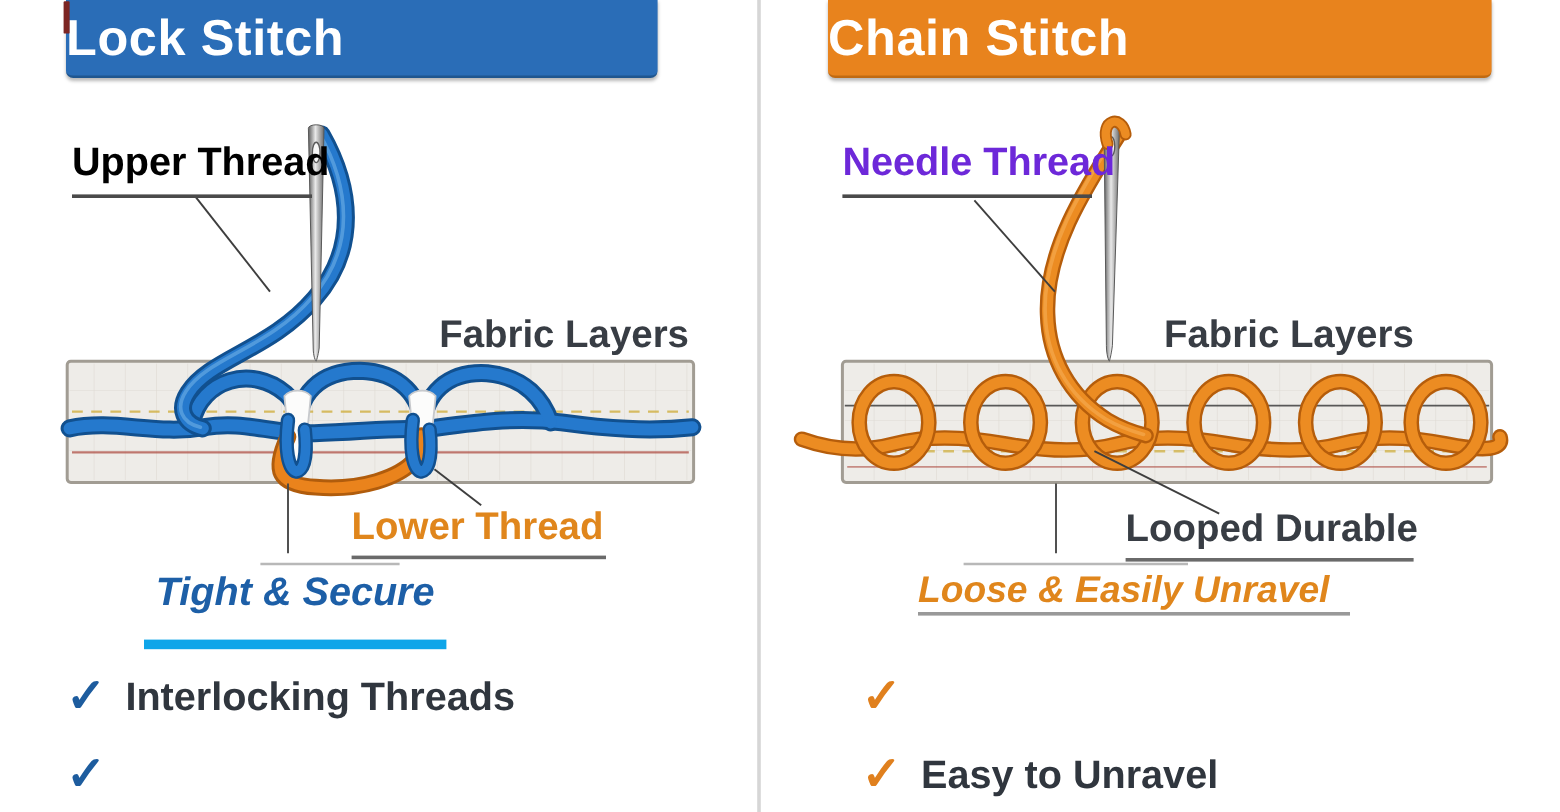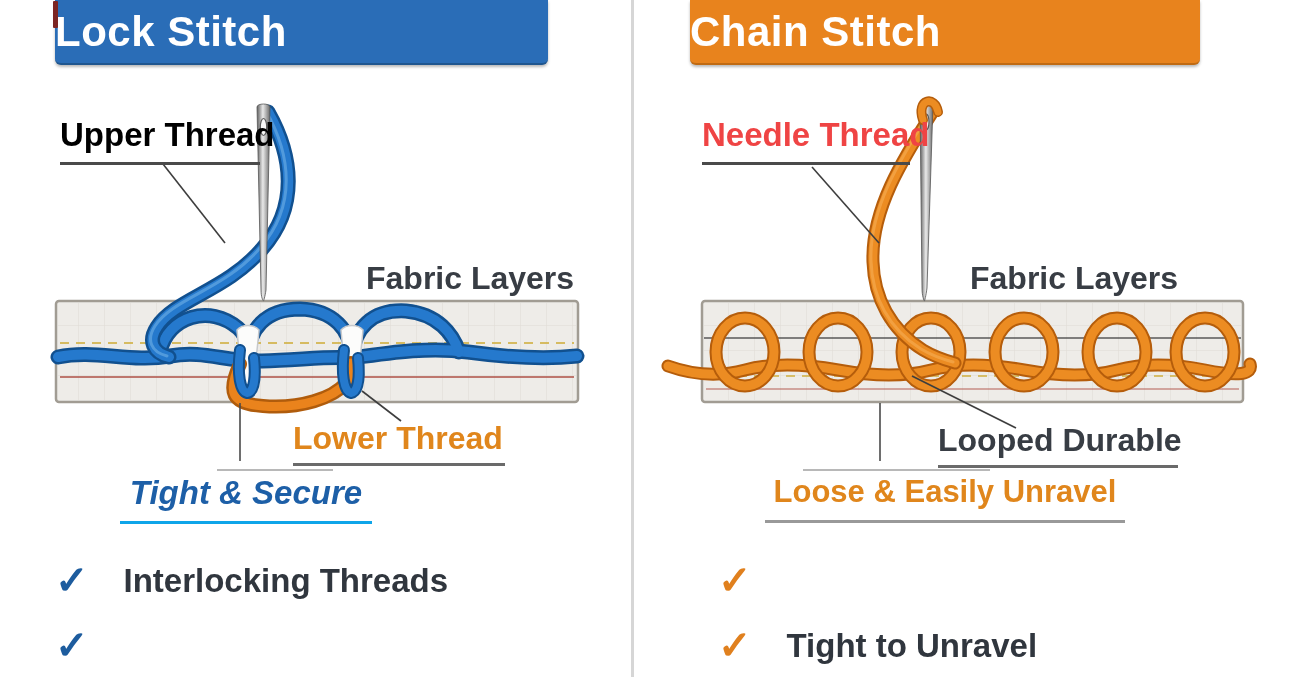--- a/index.html
+++ b/index.html
@@ -7,35 +7,35 @@
     position:relative;width:1300px;height:677px;overflow:hidden;background:#ffffff;
     font-family:"Liberation Sans", sans-serif;
   }
   .divider{position:absolute;left:631px;top:0;width:3px;height:677px;background:#d6d6d6;}
   .banner{
     position:absolute;top:0;height:63px;display:flex;align-items:center;justify-content:flex-start;
     color:#ffffff;font-size:42px;font-weight:bold;letter-spacing:0.5px;
     border-radius:0 0 6px 6px;box-shadow:0 2px 3px rgba(0,0,0,0.28);
   }
   .banner-blue{left:55px;width:493px;background:#2a6db7;border-bottom:2px solid #1f568f;}
-  .banner-orange{left:690px;width:510px;background:#e8831d;border-bottom:2px solid #c06a12;}
+  .banner-orange{left:690px;width:553px;background:#e8831d;border-bottom:2px solid #c06a12;}
   .red-sliver{position:absolute;left:53px;top:1px;width:5px;height:27px;background:#7c2523;border-radius:1px;}
   .dlayer{position:absolute;left:0;top:0;}
   .lbl{position:absolute;font-weight:bold;white-space:nowrap;}
   .lbl-upper{left:60px;top:116px;width:200px;font-size:33px;color:#000000;padding-bottom:8px;border-bottom:3px solid #4a4a4a;}
   .lbl-fabric-l{left:366px;top:260px;font-size:32px;color:#383d44;}
   .lbl-lower{left:293px;top:420px;width:212px;font-size:32px;color:#e0861c;padding-bottom:6px;border-bottom:3px solid #6a6a6a;}
-  .lbl-tight{left:120px;top:474px;width:252px;font-size:33px;font-style:italic;color:#1d5fa7;padding-bottom:9px;border-bottom:3px solid #0ea5e9;text-align:center;}
-  .lbl-needle{left:702px;top:116px;width:208px;font-size:33px;color:#ef4444;padding-bottom:8px;border-bottom:3px solid #4a4a4a;}
+  .lbl-tight{left:120px;top:474px;width:252px;font-size:33px;font-style:italic;color:#1d5fa7;padding-bottom:21px;border-bottom:8px solid #0ea5e9;text-align:center;}
+  .lbl-needle{left:702px;top:116px;width:208px;font-size:33px;color:#6d28d9;padding-bottom:8px;border-bottom:3px solid #4a4a4a;}
   .lbl-fabric-r{left:970px;top:260px;font-size:32px;color:#383d44;}
   .lbl-looped{left:938px;top:422px;width:240px;font-size:32px;color:#383d44;padding-bottom:6px;border-bottom:3px solid #6a6a6a;text-align:center;}
-  .lbl-loose{left:765px;top:474px;width:360px;font-size:31px;color:#e0861c;padding-bottom:10px;border-bottom:3px solid #999999;text-align:center;}
+  .lbl-loose{left:765px;top:474px;width:360px;font-size:31px;font-style:italic;color:#e0861c;border-bottom:3px solid #999999;text-align:left;}
   .bullet{position:absolute;display:flex;align-items:flex-start;gap:16px;}
   .bullet .check{font-size:40px;font-weight:900;line-height:40px;}
-  .bullet .btext{font-size:33px;font-weight:bold;color:#30363e;line-height:42px;margin-left:19px;}
+  .bullet .btext{font-size:33px;font-weight:bold;color:#30363e;line-height:42px;}
   .check-blue{color:#1d5c9e;}
   .check-orange{color:#e0801e;}
   .b-l1{left:55px;top:560px;} .b-l2{left:55px;top:625px;}
   .b-r1{left:718px;top:560px;} .b-r2{left:718px;top:625px;}
 </style>
 </head>
 <body>
 
 <div class="canvas">
 
@@ -214,17 +214,17 @@
     <div class="lbl lbl-needle">Needle Thread</div>
     <div class="lbl lbl-fabric-r">Fabric Layers</div>
     <div class="lbl lbl-looped">Looped Durable</div>
     <div class="lbl lbl-loose">Loose &amp; Easily Unravel</div>
 
     <div class="bullet b-r1">
       <span class="check check-orange">✓</span>
     </div>
     <div class="bullet b-r2">
       <span class="check check-orange">✓</span>
-      <span class="btext">Tight to Unravel</span>
+      <span class="btext">Easy to Unravel</span>
     </div>
   </section>
 
 </div>
 
 </body></html>

